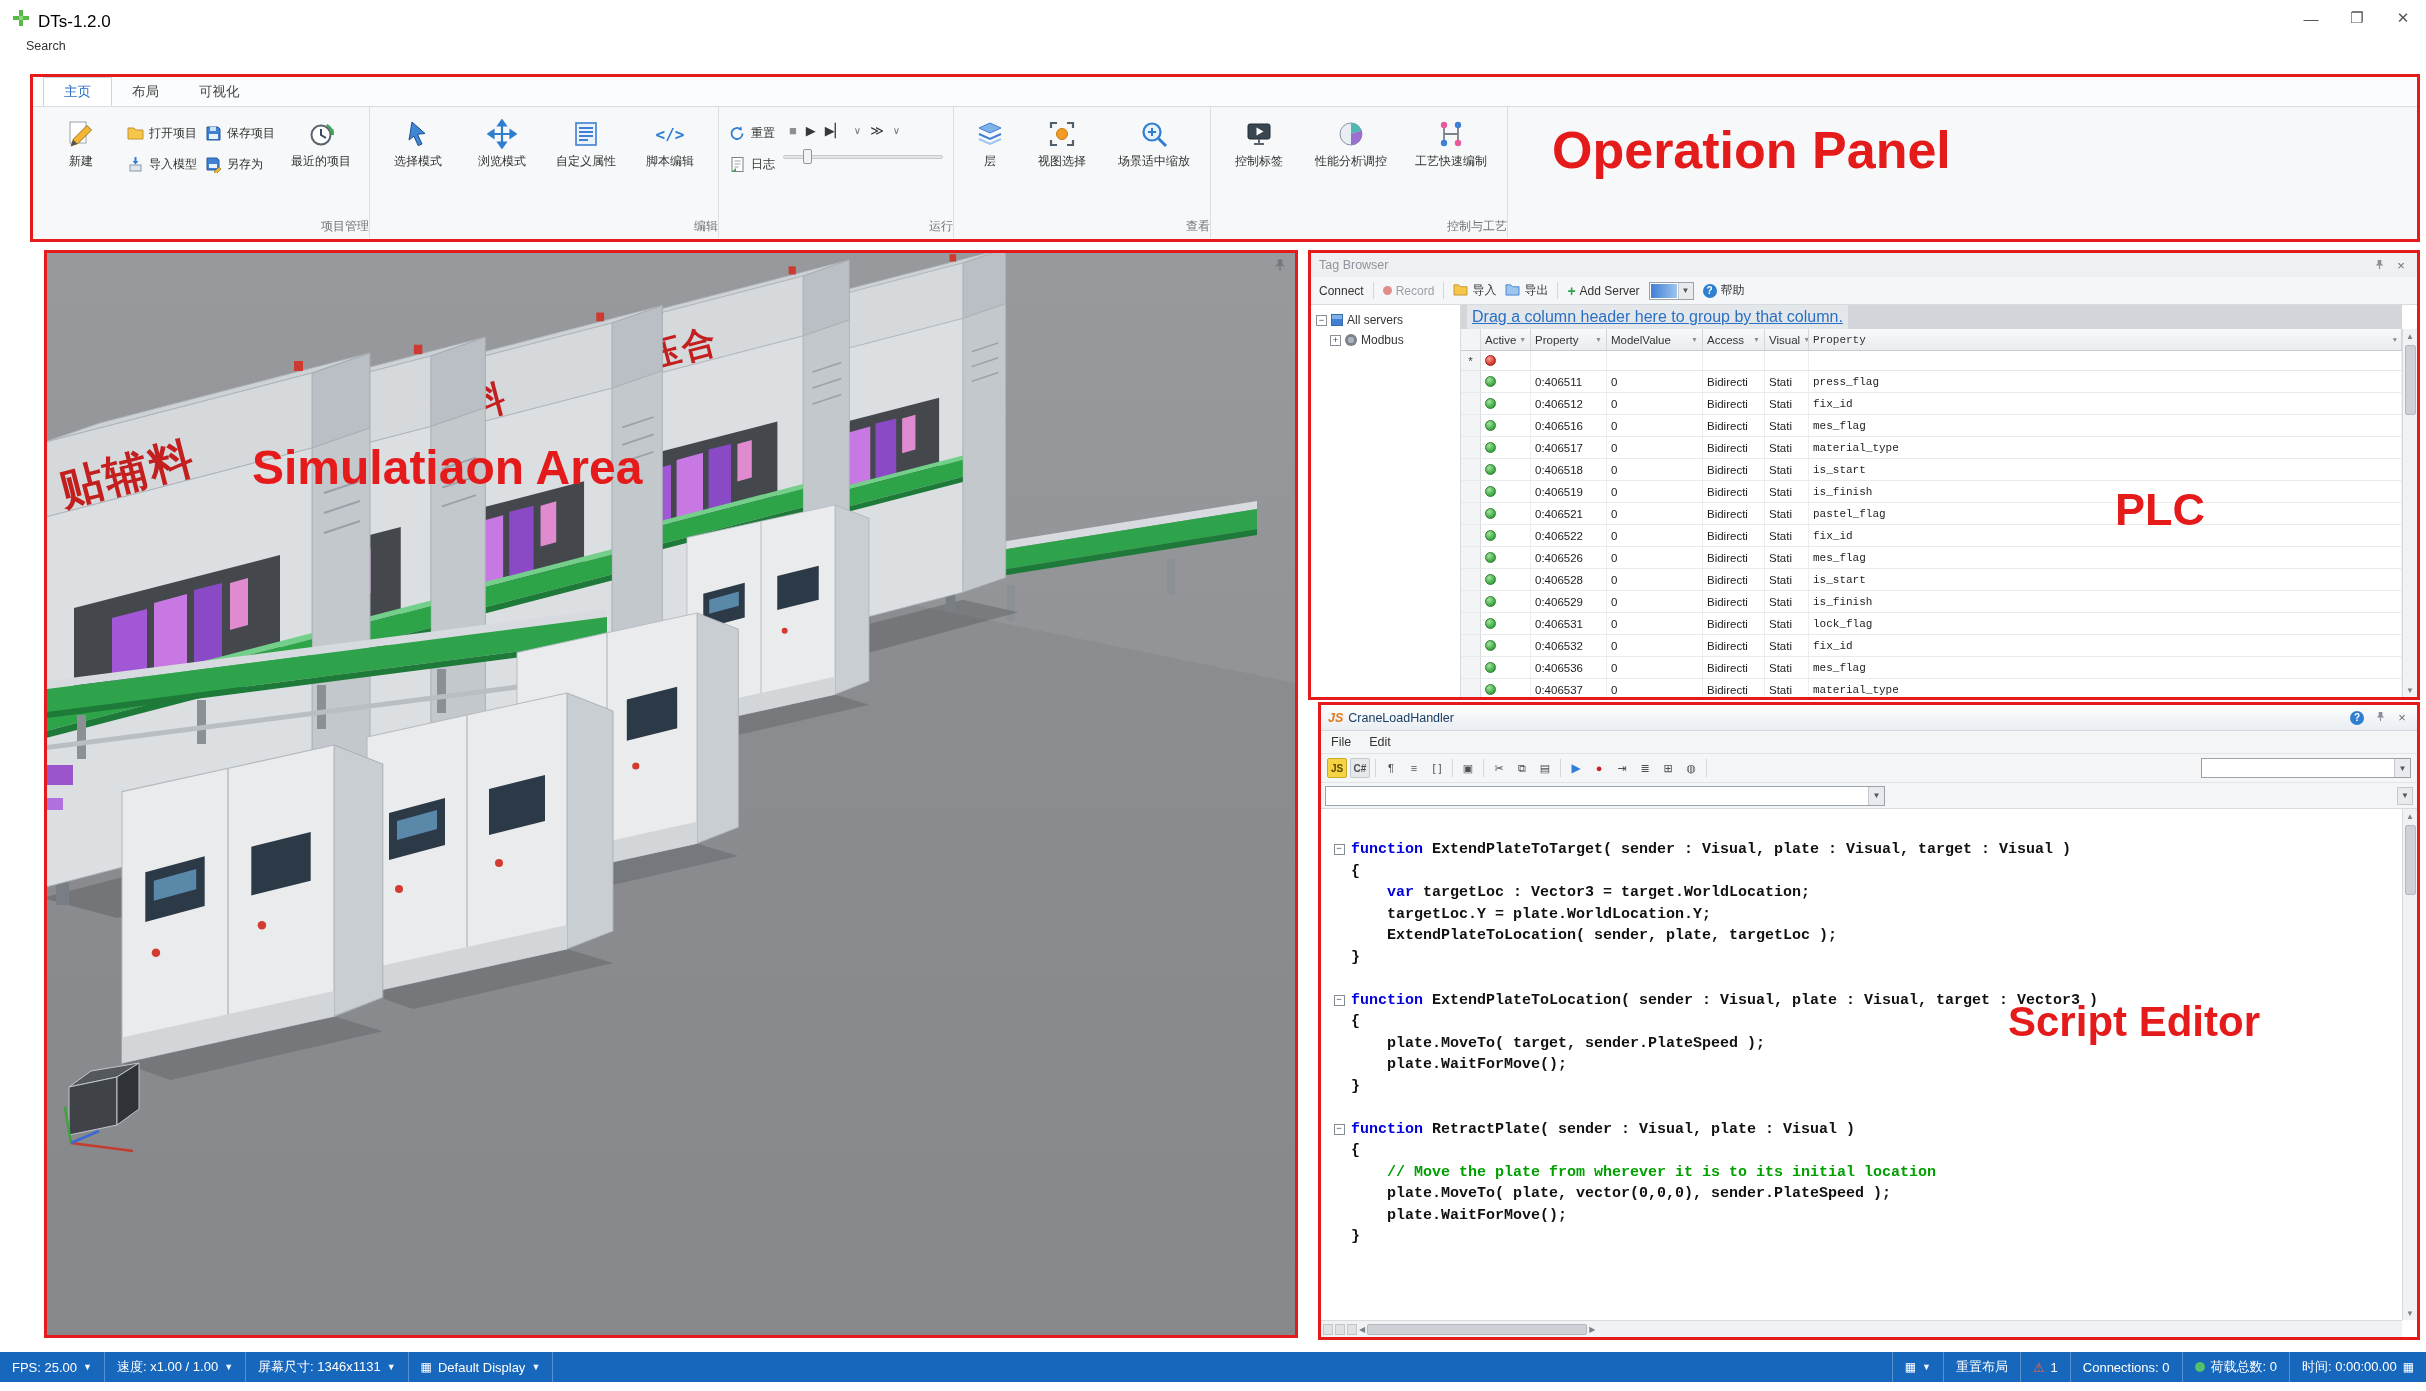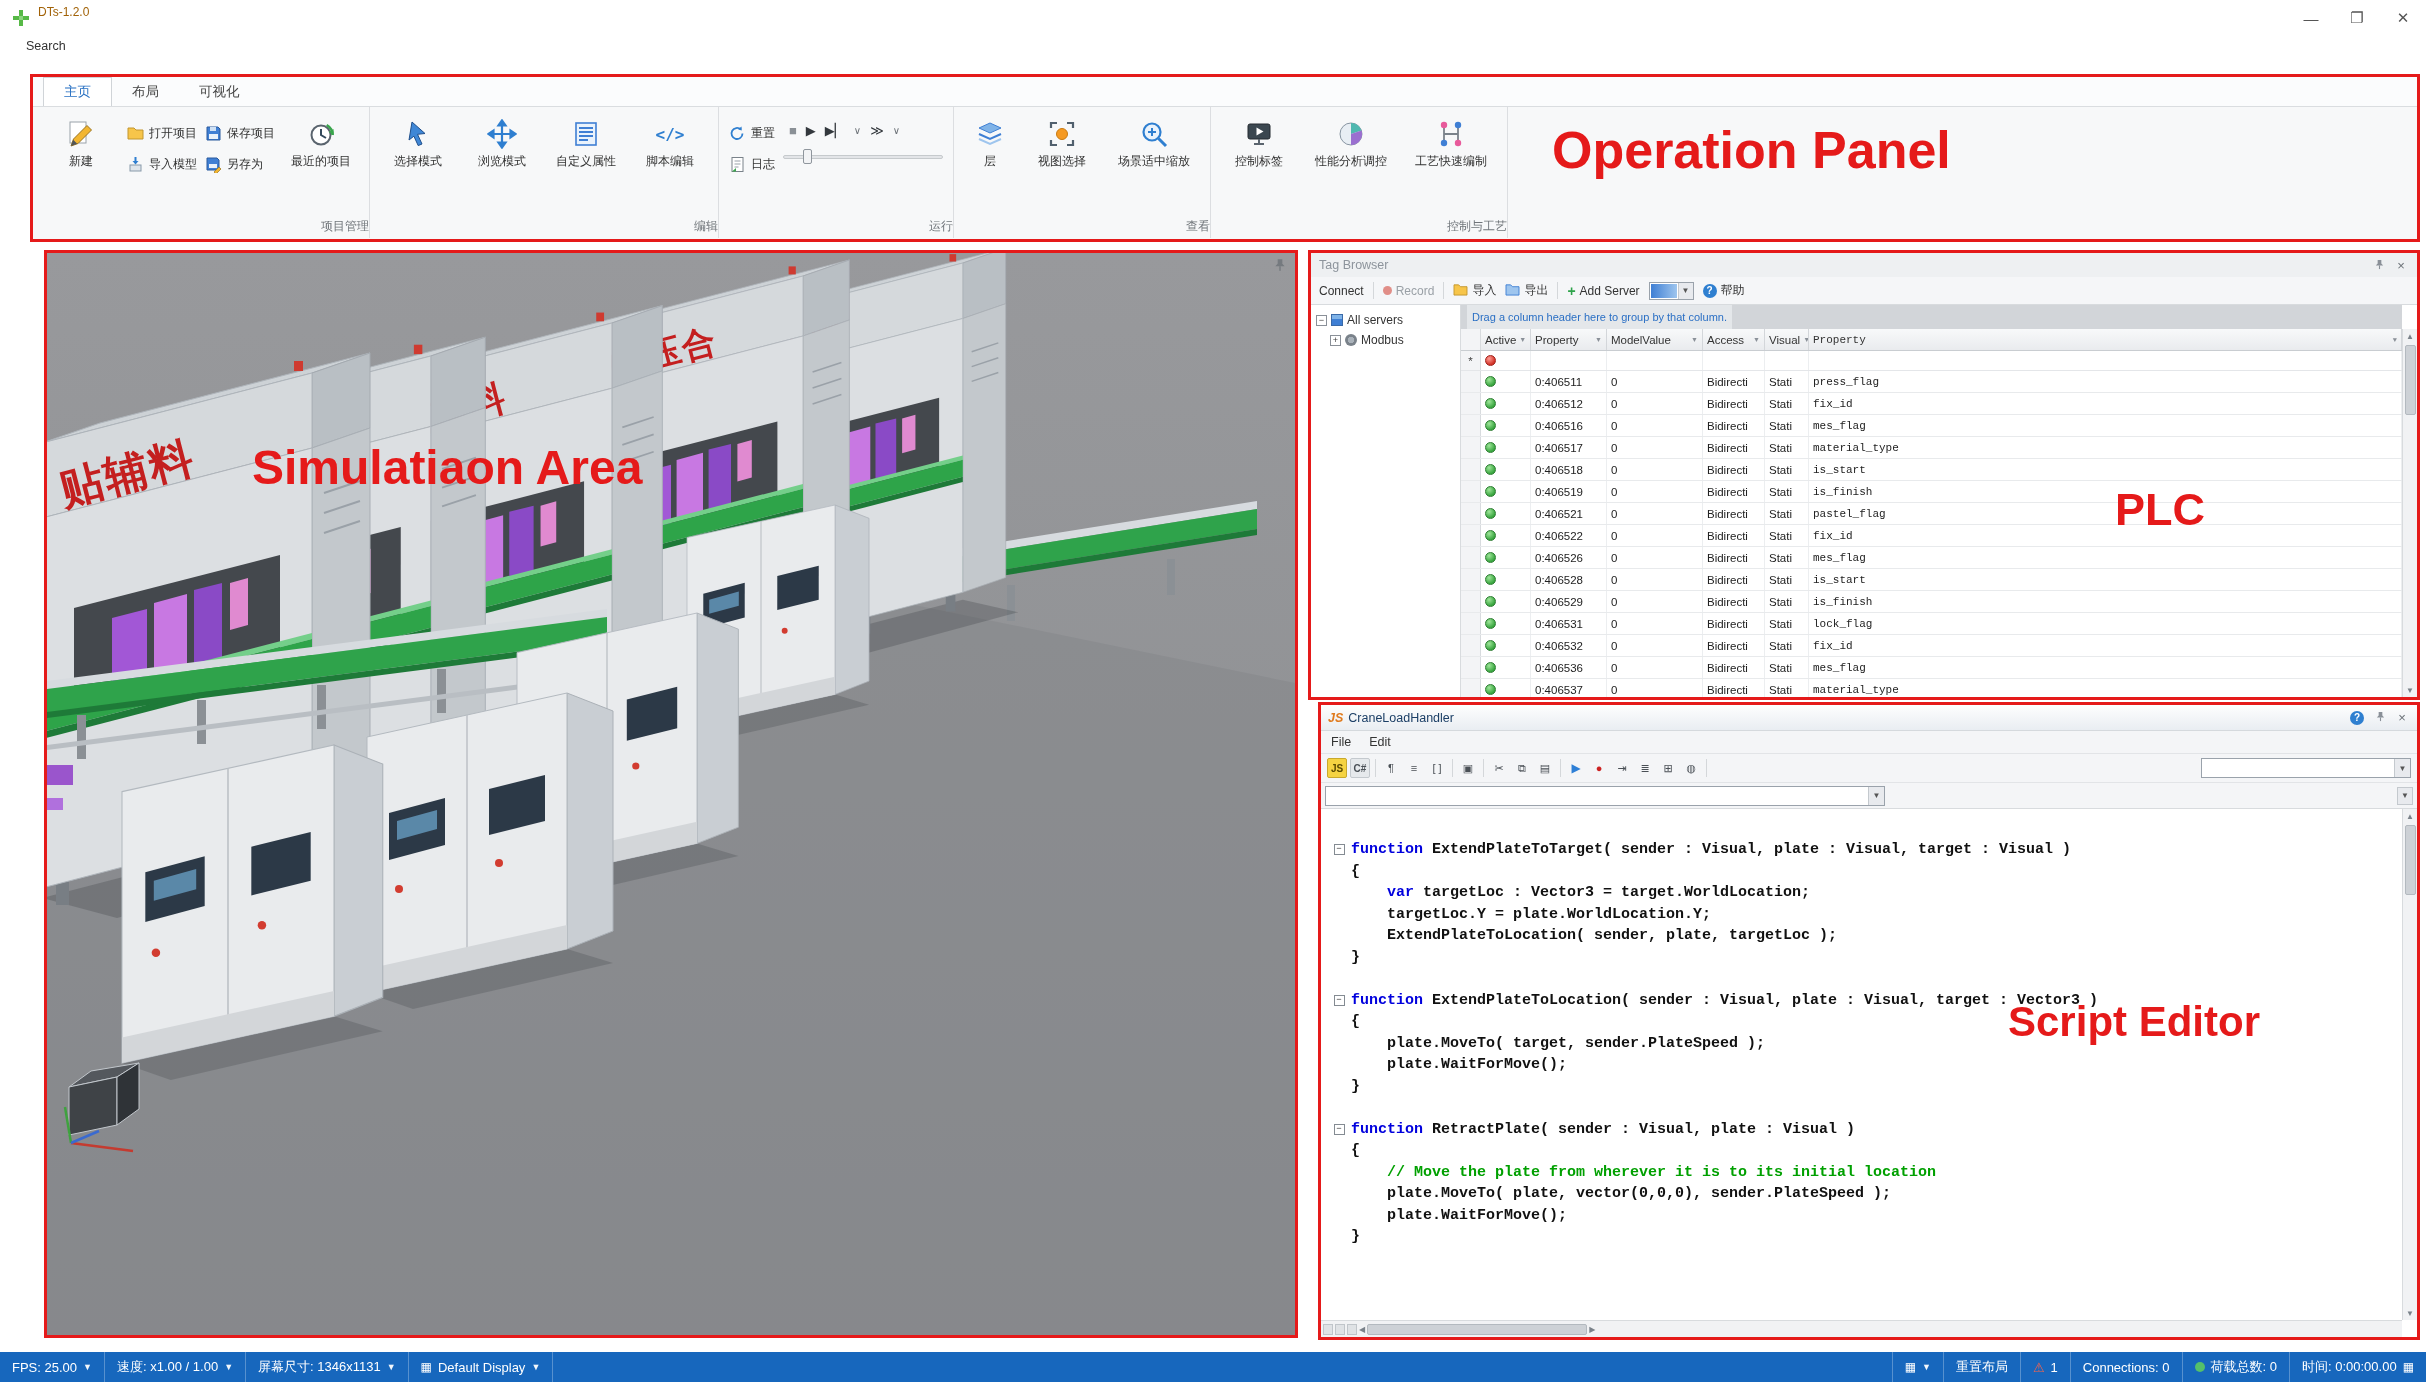--- a/index.html
+++ b/index.html
@@ -3,21 +3,21 @@
 <meta charset="utf-8">
 <style>
 *{box-sizing:border-box;margin:0;padding:0}
 html,body{width:2426px;height:1391px}
 body{font-family:"Liberation Sans",sans-serif;background:#fff;position:relative;overflow:hidden}
 .app{position:absolute;inset:0;background:#fff}
 
 
 .titlebar{position:absolute;left:0;top:0;width:100%;height:36px;background:#fff}
 .app-icon{position:absolute;left:12px;top:9px;width:18px;height:18px}
-.app-title{position:absolute;left:38px;top:5px;font-size:12px;color:#a16207}
+.app-title{position:absolute;left:38px;top:12px;font-size:17px;color:#000000}
 .win-controls{position:absolute;right:0;top:0;height:36px;display:flex}
 .win-btn{width:46px;height:36px;display:flex;align-items:center;justify-content:center;font-size:15px;color:#555}
 .menubar{position:absolute;left:0;top:36px;width:100%;height:24px;background:#fff}
 .menu-item{position:absolute;left:26px;top:3px;font-size:12.5px;color:#333}
 
 
 .ribbon{position:absolute;left:30px;top:74px;width:2390px;height:168px;border:3px solid #e51a1a;background:#f7f8f9}
 .ribbon-tabs{height:30px;display:flex;align-items:flex-end;padding-left:10px;background:#fbfcfd;border-bottom:1px solid #dadde0}
 .rtab{padding:5px 20px;font-size:13.5px;color:#444}
 .rtab.active{color:#2a72c3;background:#fff;border:1px solid #d0d4d8;border-bottom:none}
@@ -71,21 +71,21 @@
 .tag-body{flex:1;display:flex;min-height:0}
 .tag-tree{width:150px;background:#fff;border-right:1px solid #d8dbde;padding:5px 5px;font-size:12px;color:#333;flex:0 0 150px}
 .tree-row{display:flex;align-items:center;gap:4px;height:20px}
 .tree-row.child{padding-left:14px}
 .pm-box{width:11px;height:11px;border:1px solid #8a9098;background:#fff;font-size:9px;line-height:9px;text-align:center;color:#444;flex:0 0 11px}
 .t-ic{width:12px;height:12px;flex:0 0 12px}
 .t-ic.servers{background:linear-gradient(#7fb3e8 40%,#3f7fd4 40%);border:1px solid #3a6aa8}
 .t-ic.gear{border-radius:50%;background:radial-gradient(circle,#aab2ba 40%,#7a828a 41%)}
 .tag-table{flex:1;position:relative;background:#fff;display:flex;flex-direction:column;overflow:hidden;padding-right:15px}
 .group-hint{height:24px;background:#d2d5d9;display:flex;align-items:center;padding:0 6px;flex:0 0 24px}
-.group-hint span{color:#2a6fc4;font-size:11px;background:#e4e7ea;padding:15px 5px}
+.group-hint span{color:#2a6fc4;font-size:16px;text-decoration:underline;background:#e4e7ea;padding:15px 5px}
 .tbl-header{display:flex;height:22px;background:linear-gradient(#f8f9fa,#e9ebee);border-bottom:1px solid #c9cdd1;font-size:11.5px;color:#333;flex:0 0 22px}
 .hc{display:flex;align-items:center;padding:0 4px;border-right:1px solid #d3d6da;gap:3px;overflow:hidden;white-space:nowrap}
 .funnel{font-size:7px;color:#8a9098;margin-left:auto}
 .tbl-newrow{display:flex;height:20px;border-bottom:1px solid #e4e6e9;font-size:11.5px;flex:0 0 20px}
 .trows{flex:1;overflow:hidden}
 .trow{display:flex;height:22px;border-bottom:1px solid #e8eaec;font-size:11.5px;color:#222}
 .tc{padding:0 4px;border-right:1px solid #eceef0;display:flex;align-items:center;overflow:hidden;white-space:nowrap}
 .ind{width:20px;flex:0 0 20px;justify-content:center;background:#f3f4f6;border-right:1px solid #d8dbde;color:#444}
 .c0{width:50px;flex:0 0 50px;justify-content:flex-start}
 .c1{width:76px;flex:0 0 76px}

